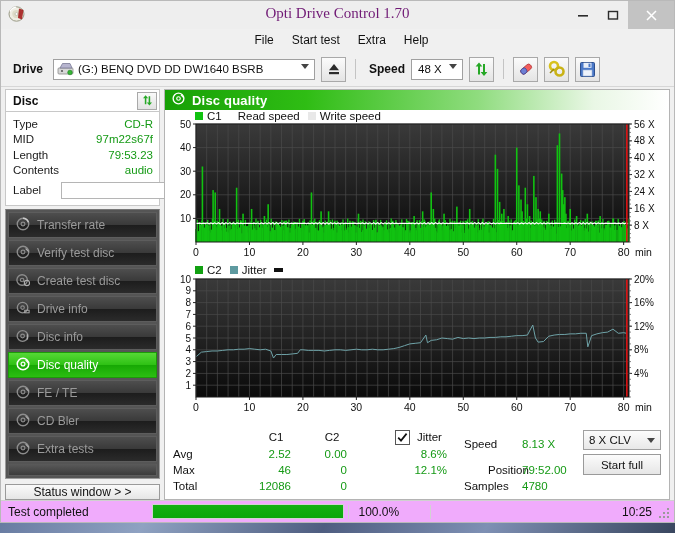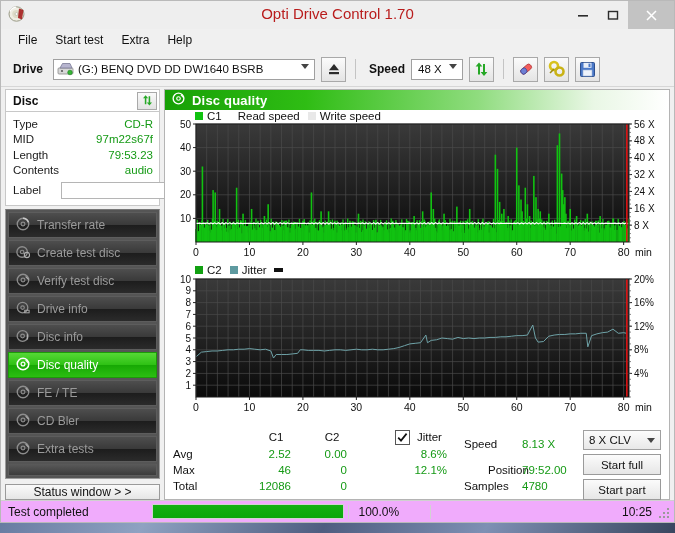--- a/index.html
+++ b/index.html
@@ -24,36 +24,37 @@
   }
   
   #titlebar{
     height:28px;flex:0 0 28px;position:relative;background:#eeeeee;
   }
   #app-icon{
     position:absolute;left:6px;top:4px;width:20px;height:20px;
   }
   #title-text{
     position:absolute;left:0;right:0;top:4px;text-align:center;
-    font-size:15px;color:#b91c1c;font-family:Liberation Sans, sans-serif;
+    font-size:15px;color:#701a75;font-family:Liberation Serif, serif;
   }
   .winbtn{
     position:absolute;top:0;height:28px;width:30px;
     display:flex;align-items:center;justify-content:center;
     cursor:default;
   }
   #btn-min{right:76px;}
   #btn-max{right:46px;}
   #btn-close{right:0;width:46px;background:#c3c3c3;}
   .winbtn svg{display:block;}
   
   #menubar{
     height:22px;flex:0 0 22px;display:flex;align-items:center;
     padding-left:8px;gap:0;background:#f0f0f0;
     border-bottom:1px solid #f0f0f0;
+    justify-content:center;
   }
   .menu-item{
     padding:2px 9px;font-size:12px;color:#111;cursor:default;
   }
   
   #toolbar{
     height:34px;flex:0 0 34px;display:flex;align-items:center;
     padding:0 6px;gap:6px;background:#f0f0f0;
     border-bottom:1px solid #d6d6d6;
   }
@@ -336,36 +337,36 @@
                 <circle cx="8" cy="8" r="6.6" fill="none" stroke="#8d8d8d" stroke-width="1.5"></circle>
                 <circle cx="8" cy="8" r="2.2" fill="none" stroke="#8d8d8d" stroke-width="1.3"></circle>
                 <path d="M8 1.4 A6.6 6.6 0 0 1 14.2 6" stroke="#c9c9c9" stroke-width="1.6" fill="none"></path>
               </svg>
           </span>
           <span class="nlabel">Transfer rate</span>
         </div>
         <div class="navbtn">
           <span>
             <svg width="14" height="14" viewBox="0 0 16 16">
+                <circle cx="8" cy="8" r="6.6" fill="none" stroke="#8d8d8d" stroke-width="1.5"></circle>
+                <circle cx="8" cy="8" r="2.2" fill="none" stroke="#8d8d8d" stroke-width="1.3"></circle>
+                <path d="M11 4 L14.5 7.5" stroke="#b0b0b0" stroke-width="1.3"></path>
+              </svg>
+          </span>
+          <span class="nlabel">Verify test disc</span>
+        </div>
+        <div class="navbtn">
+          <span>
+            <svg width="14" height="14" viewBox="0 0 16 16">
                 <circle cx="7" cy="8" r="6" fill="none" stroke="#8d8d8d" stroke-width="1.5"></circle>
                 <circle cx="7" cy="8" r="2" fill="none" stroke="#8d8d8d" stroke-width="1.3"></circle>
                 <circle cx="12.5" cy="11.5" r="3" fill="none" stroke="#b0b0b0" stroke-width="1.3"></circle>
               </svg>
           </span>
           <span class="nlabel">Create test disc</span>
-        </div>
-        <div class="navbtn">
-          <span>
-            <svg width="14" height="14" viewBox="0 0 16 16">
-                <circle cx="8" cy="8" r="6.6" fill="none" stroke="#8d8d8d" stroke-width="1.5"></circle>
-                <circle cx="8" cy="8" r="2.2" fill="none" stroke="#8d8d8d" stroke-width="1.3"></circle>
-                <path d="M11 4 L14.5 7.5" stroke="#b0b0b0" stroke-width="1.3"></path>
-              </svg>
-          </span>
-          <span class="nlabel">Verify test disc</span>
         </div>
         <div class="navbtn">
           <span>
             <svg width="14" height="14" viewBox="0 0 16 16">
                 <circle cx="7.5" cy="7.5" r="6" fill="none" stroke="#8d8d8d" stroke-width="1.5"></circle>
                 <circle cx="7.5" cy="7.5" r="2" fill="none" stroke="#8d8d8d" stroke-width="1.3"></circle>
                 <rect x="10" y="10.5" width="5" height="3" fill="none" stroke="#b0b0b0" stroke-width="1.1"></rect>
               </svg>
           </span>
           <span class="nlabel">Drive info</span>
@@ -1343,21 +1344,20 @@
           <div class="cell stat-val" style="left:62px;top:35px;">79:52.00</div>
           <div class="cell" style="left:4px;top:51px;">Samples</div>
           <div class="cell stat-val" style="left:62px;top:51px;">4780</div>
 
           <div id="btncol">
             <div id="clv-combo">
               <span class="ctxt">8 X CLV</span>
               <span class="combo-arrow" style="top:7px;"></span>
             </div>
             <div class="actbtn">Start full</div>
-            <div class="actbtn">Start part</div>
           </div>
         </div>
       </div>
     </div>
   </div>
 
   <div id="statusbar">
     <div id="status-text">Test completed</div>
     <div id="progress-outer">
       <div id="progress-fill"></div>

